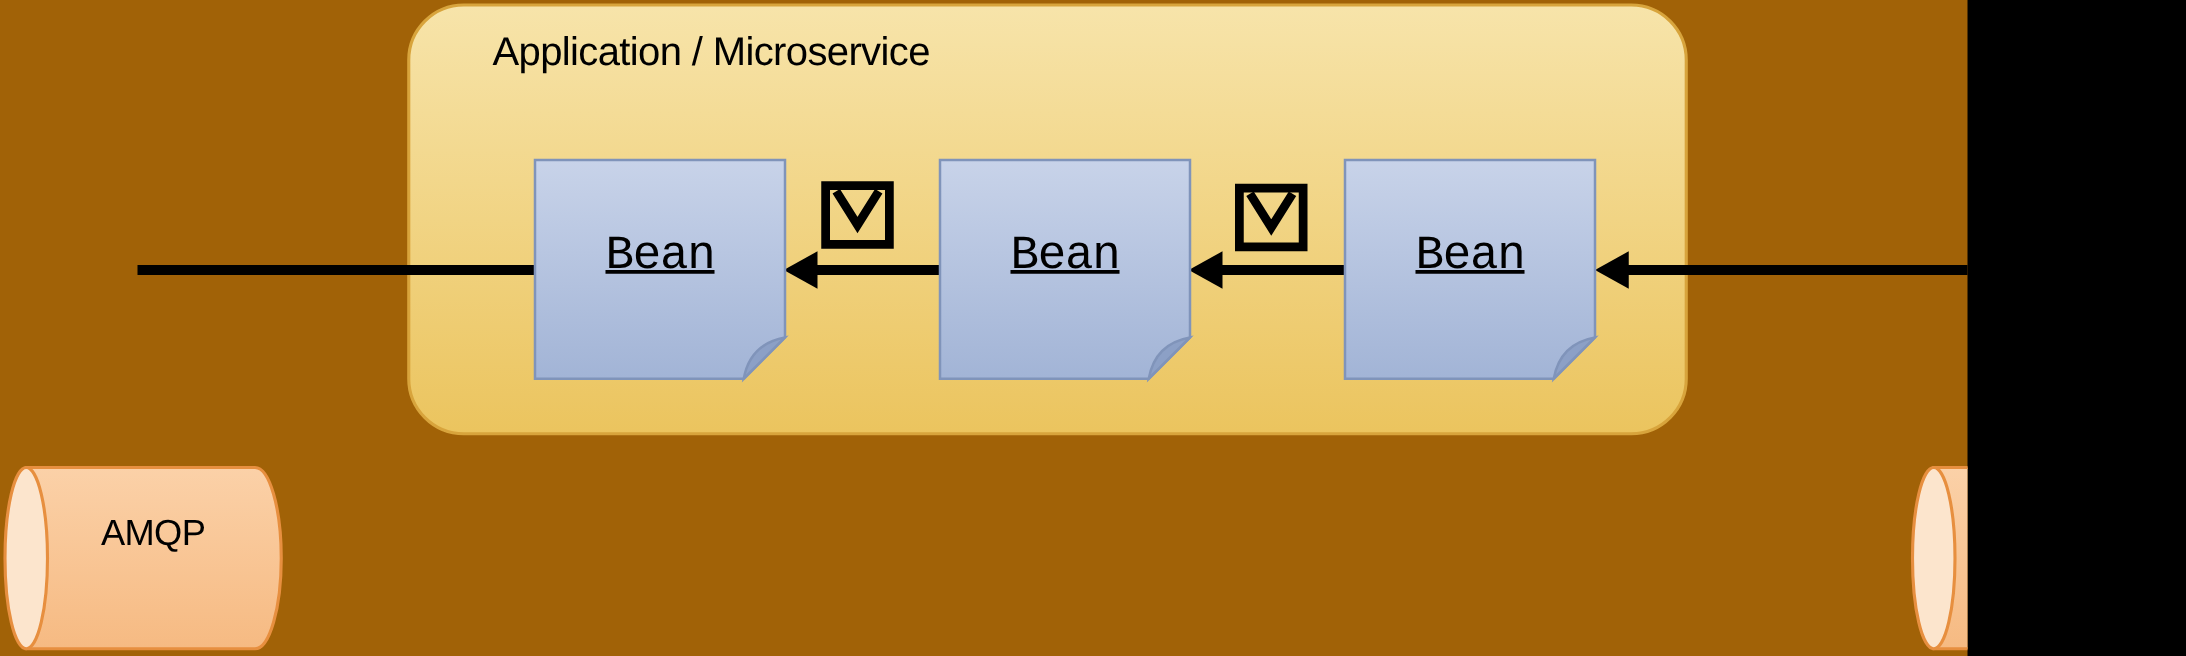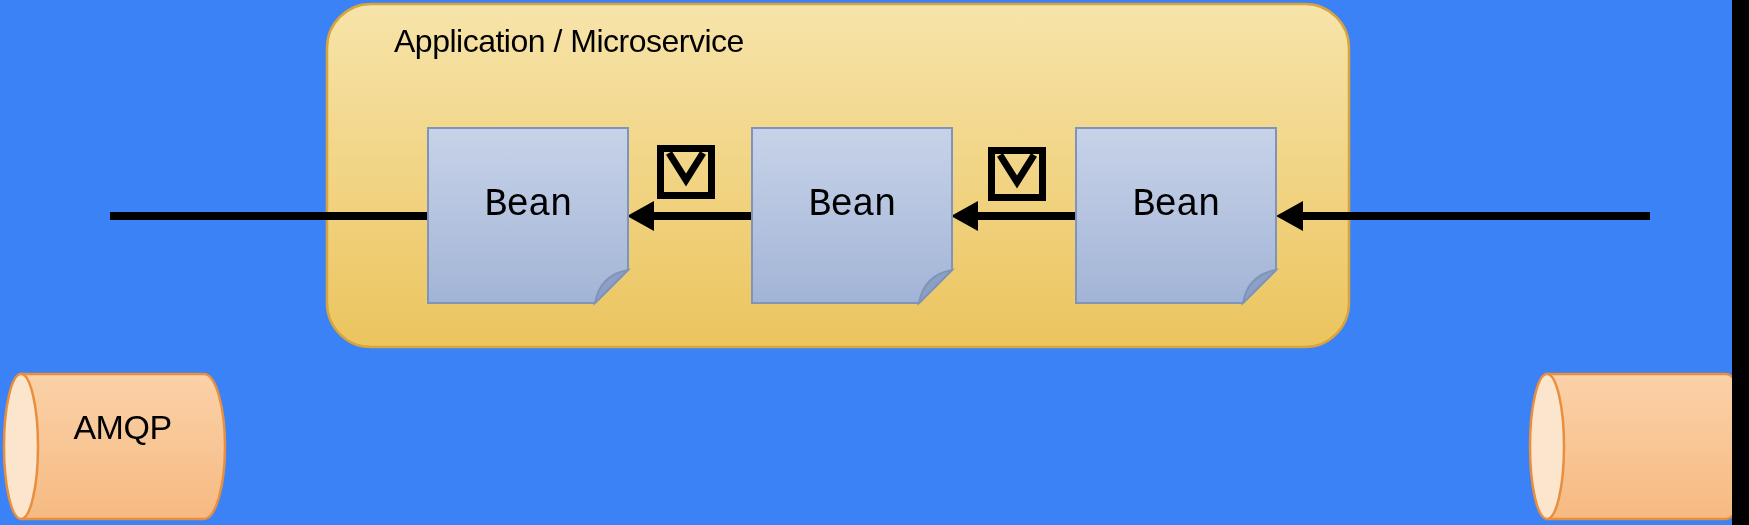--- a/index.html
+++ b/index.html
@@ -1,19 +1,19 @@
 <!DOCTYPE html>
 <html><head>
 <meta charset="utf-8">
 <style>
   html,body{margin:0;padding:0;background:#000;}
   .stage{
     position:relative;
-    width:1732px;height:525px;
-    background:#3b82f6;
+    width:1574px;height:525px;
+    background:#a16207;
     overflow:hidden;
     font-family:"Liberation Sans", sans-serif;
   }
   .stage svg{position:absolute;left:0;top:0;}
   .label{
     position:absolute;
     color:#000;
     -webkit-font-smoothing:antialiased;
   }
   .container-title{
@@ -22,28 +22,29 @@
     letter-spacing:-0.5px;
     font-weight:500;
     white-space:nowrap;
   }
   .bean-label{
     top:183px;width:200px;height:44px;line-height:44px;
     text-align:center;
     font-family:"Liberation Mono","DejaVu Sans Mono",monospace;
     font-size:38px;
     letter-spacing:-1px;
+    text-decoration:underline;
   }
   .bean-label.b1{left:428px;}
   .bean-label.b2{left:752px;}
   .bean-label.b3{left:1076px;}
   .queue-label{
     top:405px;width:185px;
     text-align:center;
-    font-size:34px;line-height:45px;
+    font-size:29px;line-height:45px;
     letter-spacing:-0.5px;
     font-weight:500;
   }
   .queue-label.amqp{left:30px;}
   .queue-label.kafka{left:1554px;}
 </style>
 </head>
 <body>
 
 <div class="stage">

